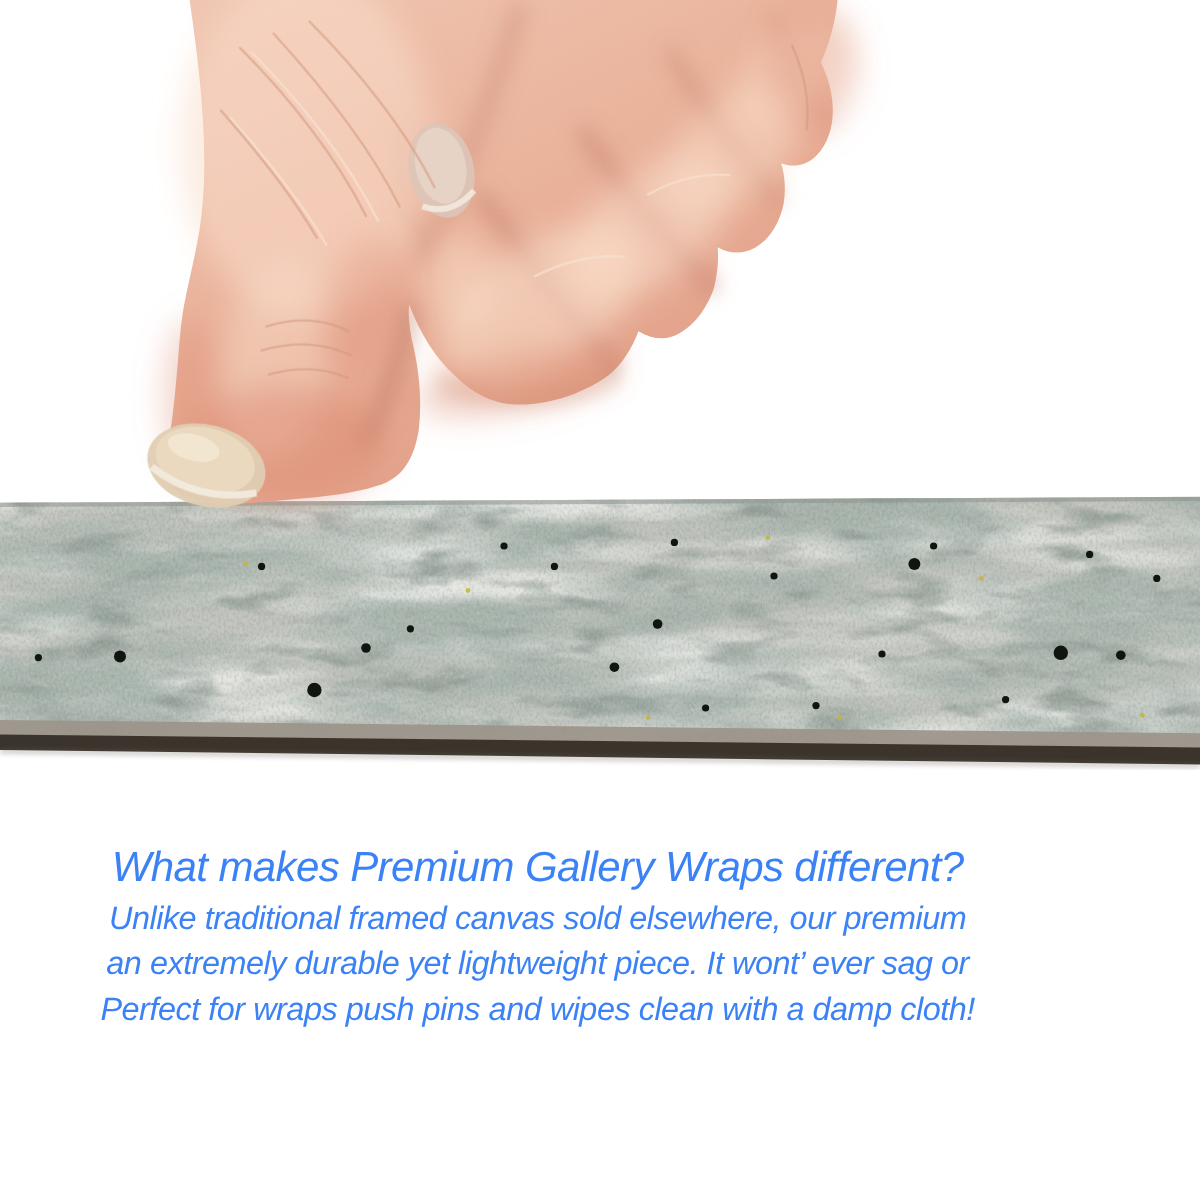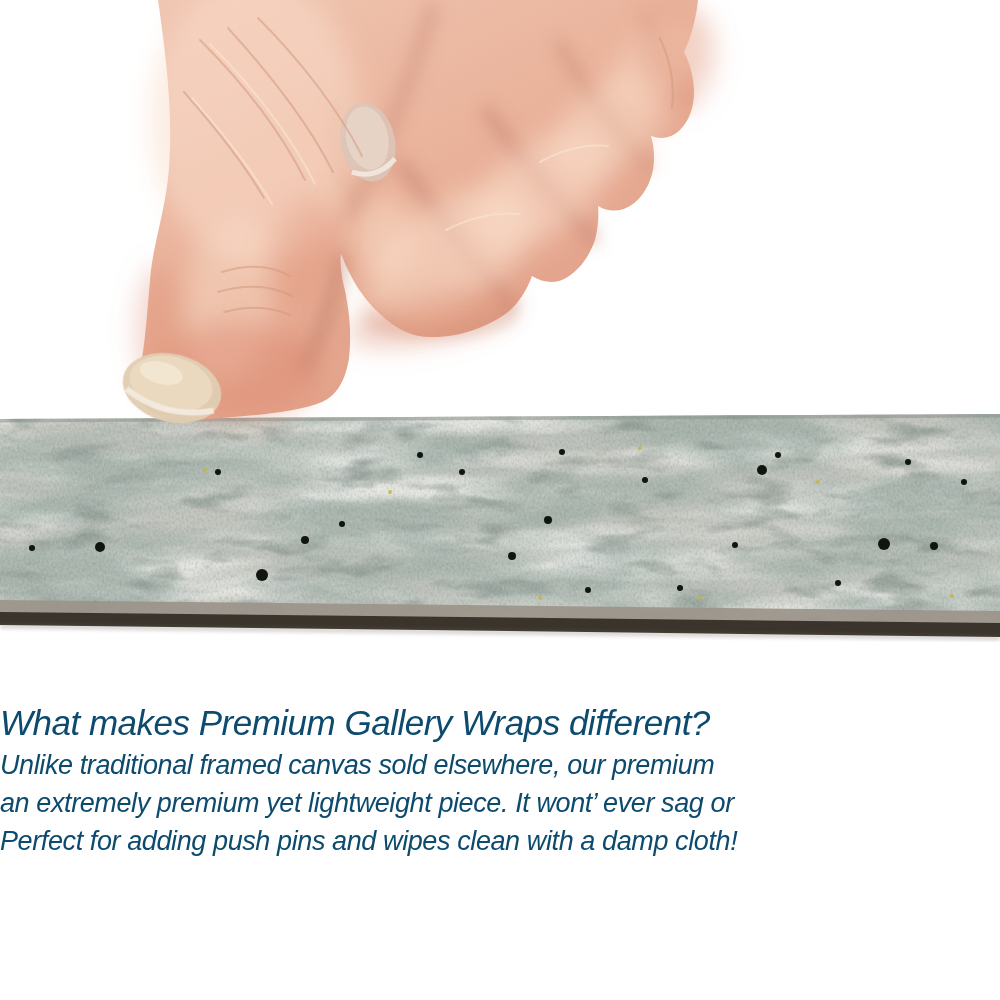--- a/index.html
+++ b/index.html
@@ -8,21 +8,21 @@
     width:1000px;height:1000px;
     background:#ffffff;
     overflow:hidden;
     font-family:"Liberation Sans", sans-serif;
   }
   .scene{
     position:absolute;left:0;top:0;width:1000px;height:660px;display:block;
   }
   .copy{
     position:absolute;left:0;top:699px;width:896px;
-    color:#0c4a6e;
+    text-align:center;color:#3b82f6;
     font-style:italic;
   }
   .copy h2{
     margin:0;padding:0;
     font-size:35px;line-height:47px;font-weight:400;
     letter-spacing:-0.5px;
   }
   .copy p{
     margin:0;padding:0;
     font-size:27px;line-height:38px;font-weight:400;
@@ -213,17 +213,17 @@
         <path d="M 192 98 C 222 132 252 170 272 204"></path>
         <path d="M 446 230 C 470 218 496 212 520 214"></path>
         <path d="M 540 162 C 562 150 586 144 608 146"></path>
       </g>
     </g>
   </svg>
 
   <div class="copy">
     <h2>What makes Premium Gallery Wraps different?</h2>
     <p>Unlike traditional framed canvas sold elsewhere, our premium</p>
-    <p>an extremely premium yet lightweight piece. It wont’ ever sag or</p>
-    <p>Perfect for adding push pins and wipes clean with a damp cloth!</p>
+    <p>an extremely durable yet lightweight piece. It wont’ ever sag or</p>
+    <p>Perfect for wraps push pins and wipes clean with a damp cloth!</p>
   </div>
 
 </div>
 
 </body></html>

